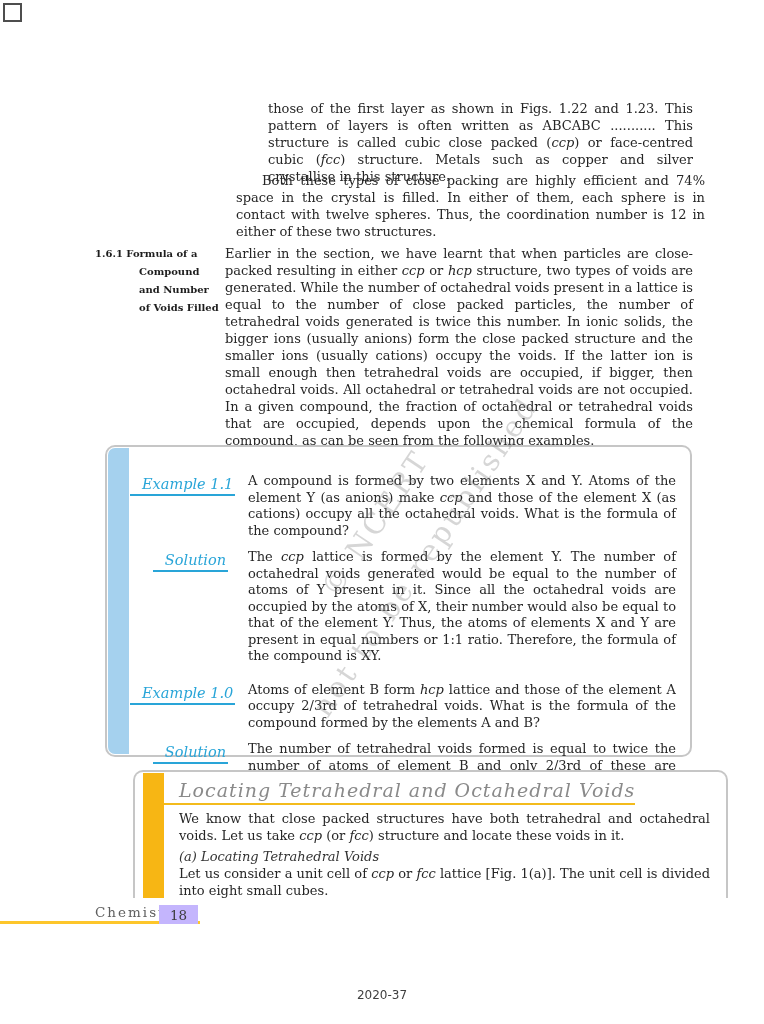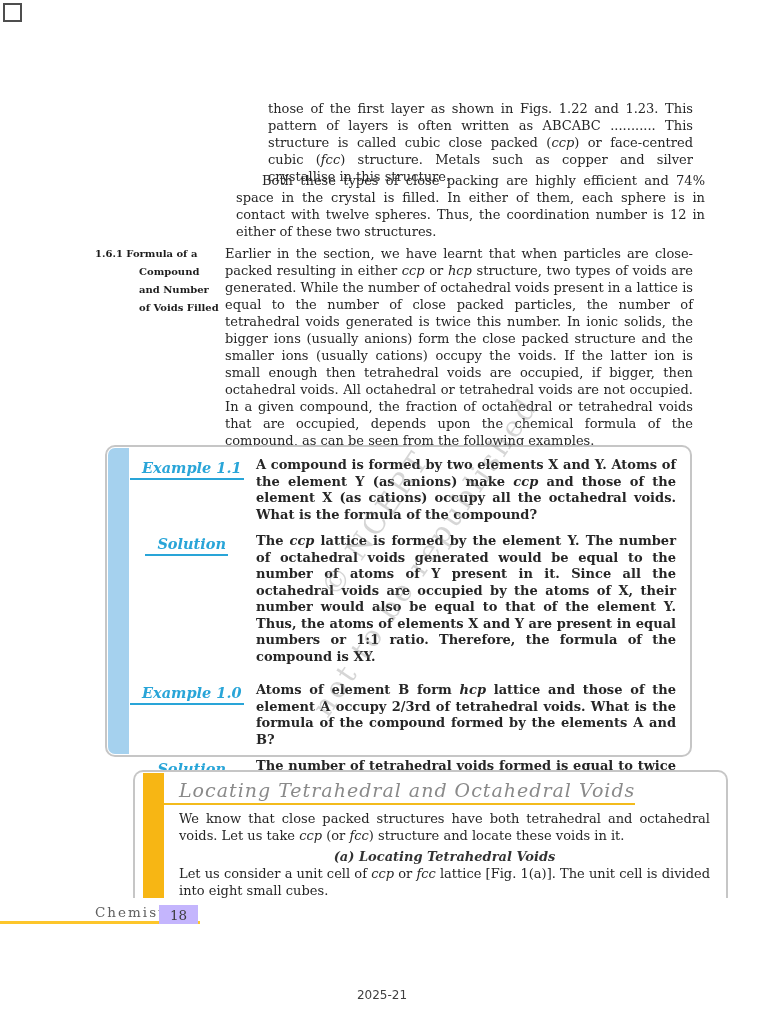--- a/index.html
+++ b/index.html
@@ -44,25 +44,24 @@
     border-radius: 10px;
     background: #ffffff;
   }
   .blue-bar {
     position: absolute; left: 1px; top: 1px; bottom: 1px;
     width: 21px;
     background: #a5d1ee;
     border-radius: 7px 0 0 7px;
   }
   .ex-grid {
-    position: absolute; left: 23px; top: 10px; right: 14px;
+    position: absolute; left: 23px; top: 26px; right: 14px;
     display: grid;
     grid-template-columns: 98px 1fr;
-    column-gap: 28px;
-    font-weight: bold;
+    column-gap: 20px;
   }
   .ex-label { text-align: right; padding-top: 1px; }
   .ex-label-inner {
     display: inline-block;
     font-style: italic;
     font-size: 14.5px;
     color: #29a5d8;
     border-bottom: 2px solid #29a5d8;
     padding: 0 2px 2px 12px;
     white-space: nowrap;
@@ -106,21 +105,21 @@
     padding-bottom: 2px;
     display: inline-block; min-width: 78%;
   }
   .void-heading {
     font-style: italic;
     font-size: 19px;
     color: #8a8a8a;
     letter-spacing: 1px;
   }
   .void-para { font-size: 13px; line-height: 16.5px; text-align: justify; margin-top: 6px; }
-  .void-sub { font-size: 13px; font-weight: bold; font-style: italic; margin-top: 5px; color: #333; text-align: center; }
+  .void-sub { font-size: 13px; font-weight: normal; font-style: italic; margin-top: 5px; color: #333; }
   .void-para2 { margin-top: 2px; }
 
   .footer-rule {
     position: absolute; left: 0; top: 921px;
     width: 200px; height: 2.5px;
     background: #fdc62a;
   }
   .footer-subject {
     position: absolute; left: 95px; top: 904px;
     font-size: 13.5px; color: #5f5f5f; letter-spacing: 2px;
@@ -206,15 +205,15 @@
       <p class="void-sub">(a) Locating Tetrahedral Voids</p>
       <p class="void-para void-para2">Let us consider a unit cell of <i>ccp</i> or <i>fcc</i> lattice [Fig. 1(a)]. The unit cell is divided into eight small cubes.</p>
     </div>
   </div>
 
   <div class="footer-rule"></div>
   <div class="footer-subject">Chemistry</div>
   <div class="footer-pagebox">
     <span>18</span>
   </div>
-  <div class="footer-year">2025-21</div>
+  <div class="footer-year">2020-37</div>
 
 </div>
 
 </body></html>

